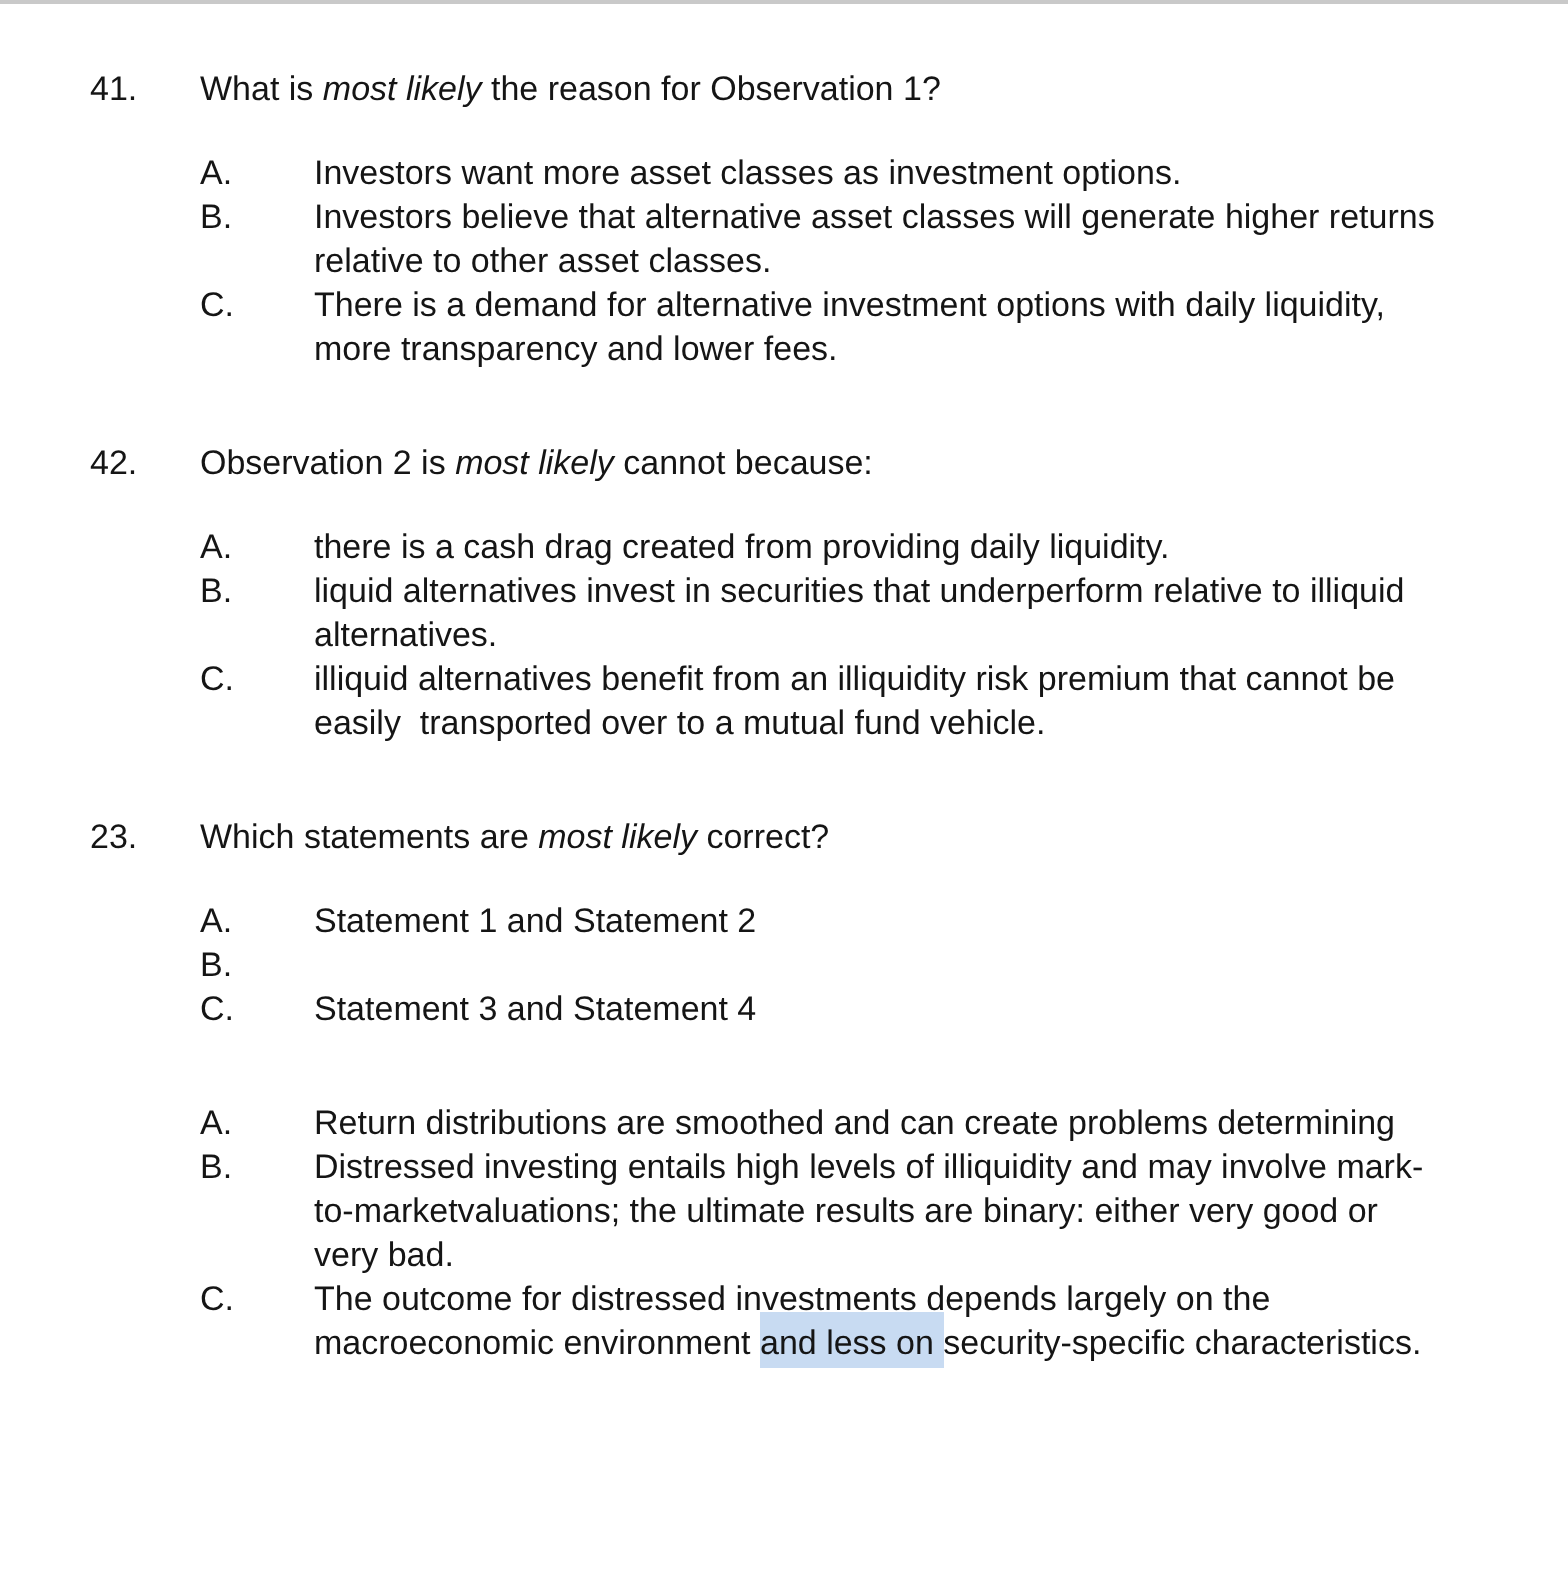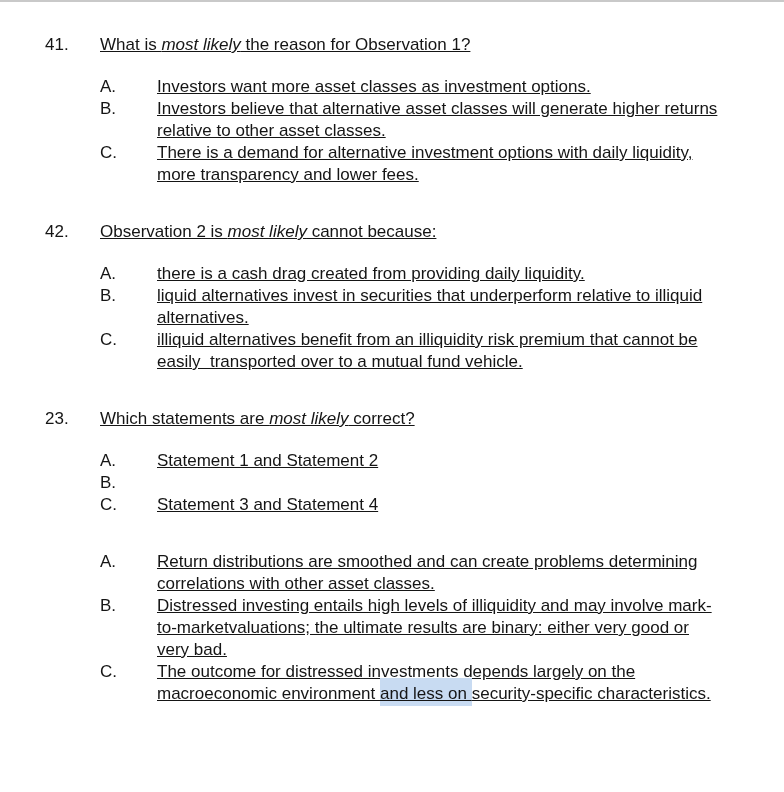--- a/index.html
+++ b/index.html
@@ -11,21 +11,21 @@
     line-height: 22px;
     color: #151515;
     overflow: hidden;
     -webkit-font-smoothing: antialiased;
   }
   .top-rule { height: 2px; width: 100%; background: var(--rule, #c9c9c9); }
   .content { margin-left: 45px; padding-top: 32px; width: 715px; }
   .q + .q { margin-top: 35px; }
   .q-head { display: flex; }
   .q-num { width: 55px; flex: none; }
-  .line { white-space: pre; text-decoration: underline; }
+  .line { white-space: pre; }
   .opts { margin-top: 20px; margin-left: 55px; }
   .opt { display: flex; }
   .opt-letter { width: 57px; flex: none; }
   .opt-text { flex: none; }
   .it { font-style: italic; }
   .hl { background: var(--hl, #c8dbf2); padding: 6px 0 3px; }
 </style>
 </head>
 <body style="background: rgb(255, 255, 255); color: rgb(21, 21, 21);">
 
@@ -120,21 +120,20 @@
       </div>
     </div>
   </section>
 
   <section class="q">
     <div class="opts">
       <div class="opt">
         <div class="opt-letter">A.</div>
         <div class="opt-text">
           <div class="line">Return distributions are smoothed and can create problems determining</div>
-          <div class="line">correlations with other asset classes.</div>
         </div>
       </div>
       <div class="opt">
         <div class="opt-letter">B.</div>
         <div class="opt-text">
           <div class="line">Distressed investing entails high levels of illiquidity and may involve mark-</div>
           <div class="line">to-marketvaluations; the ultimate results are binary: either very good or</div>
           <div class="line">very bad.</div>
         </div>
       </div>

